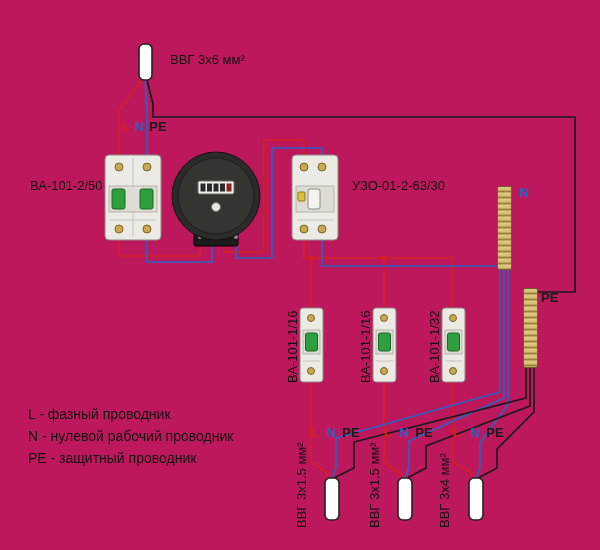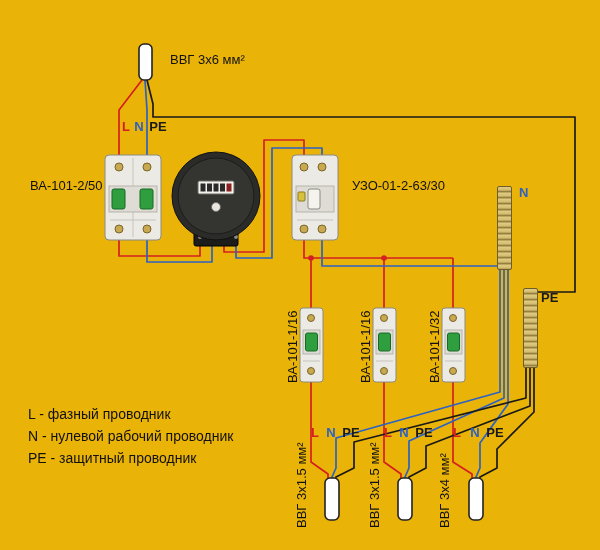--- a/index.html
+++ b/index.html
@@ -1,21 +1,21 @@
 <!DOCTYPE html>
 <html><head>
 <meta charset="utf-8">
 <title>Wiring Diagram</title>
 <style>
   html,body { margin:0; padding:0; }
   #canvas {
     position: relative;
     width: 600px;
     height: 550px;
-    background: #eab308;
+    background: #be185d;
     overflow: hidden;
     font-family: "Liberation Sans", sans-serif;
   }
   #diagram-svg { position:absolute; left:0; top:0; }
   text {
     font-family: "Liberation Sans", sans-serif;
     fill: #111;
   }
   .lbl       { font-size: 13px; }
   .lbl-bold  { font-size: 13px; font-weight: bold; }

